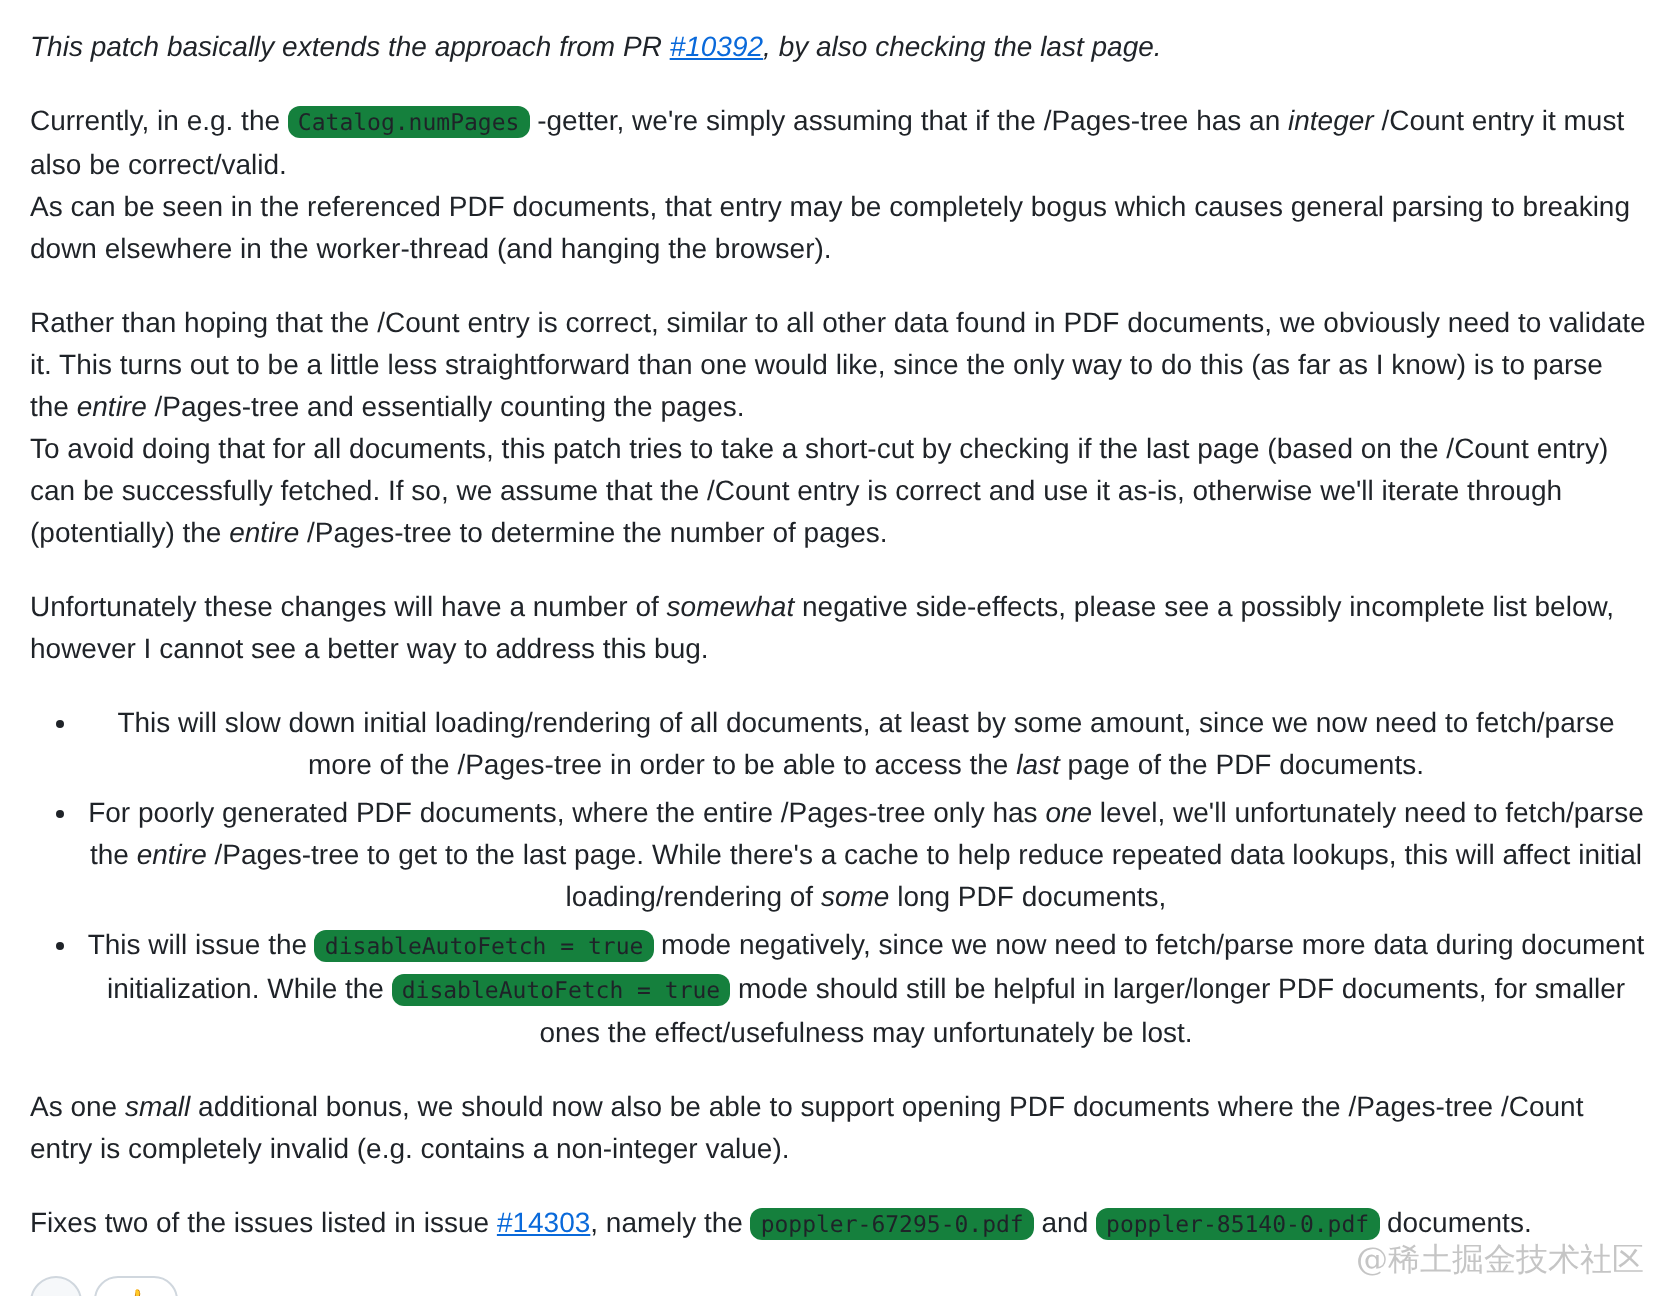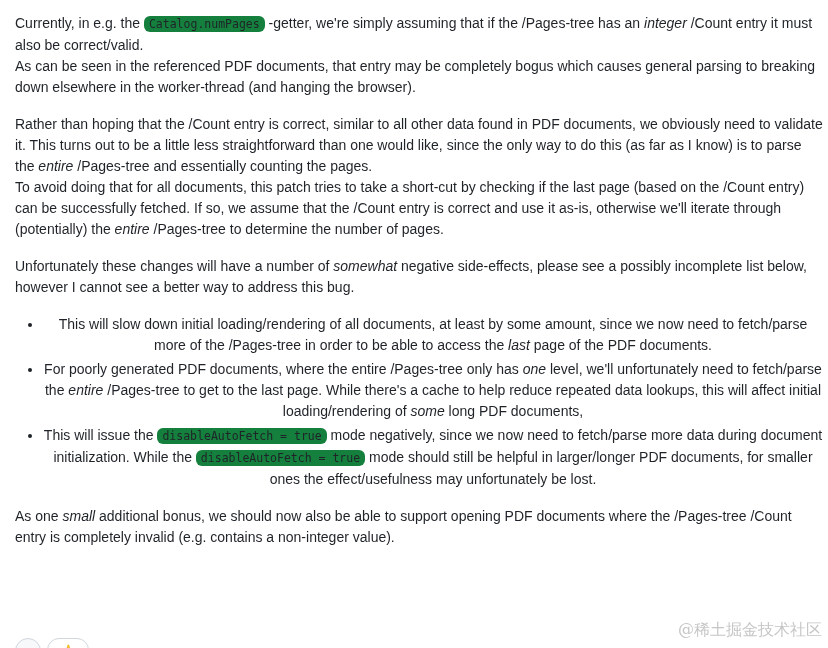--- a/index.html
+++ b/index.html
@@ -33,35 +33,37 @@
   }
   .watermark {
     position: absolute; right: 6px; top: 619px;
     font-family: "DejaVu Serif", serif; font-size: 16px; color: rgba(150,150,150,0.55);
   }
 </style>
 </head>
 <body>
 
 <div class="wrap">
+  <p><em><span>This patch basically extends the approach from PR </span><a href="#">#10392</a><span>, by also checking the last page.</span></em></p>
 
   <p><span>Currently, in e.g. the </span><code>Catalog.numPages</code><span> -getter, we're simply assuming that if the /Pages-tree has an </span><em>integer</em><span> /Count entry it must also be correct/valid.</span><br><span>As can be seen in the referenced PDF documents, that entry may be completely bogus which causes general parsing to breaking down elsewhere in the worker-thread (and hanging the browser).</span></p>
 
   <p><span>Rather than hoping that the /Count entry is correct, similar to all other data found in PDF documents, we obviously need to validate it. This turns out to be a little less straightforward than one would like, since the only way to do this (as far as I know) is to parse the </span><em>entire</em><span> /Pages-tree and essentially counting the pages.</span><br><span>To avoid doing that for all documents, this patch tries to take a short-cut by checking if the last page (based on the /Count entry) can be successfully fetched. If so, we assume that the /Count entry is correct and use it as-is, otherwise we'll iterate through (potentially) the </span><em>entire</em><span> /Pages-tree to determine the number of pages.</span></p>
 
   <p><span>Unfortunately these changes will have a number of </span><em>somewhat</em><span> negative side-effects, please see a possibly incomplete list below, however I cannot see a better way to address this bug.</span></p>
 
   <ul>
     <li><span>This will slow down initial loading/rendering of all documents, at least by some amount, since we now need to fetch/parse more of the /Pages-tree in order to be able to access the </span><em>last</em><span> page of the PDF documents.</span></li>
     <li><span>For poorly generated PDF documents, where the entire /Pages-tree only has </span><em>one</em><span> level, we'll unfortunately need to fetch/parse the </span><em>entire</em><span> /Pages-tree to get to the last page. While there's a cache to help reduce repeated data lookups, this will affect initial loading/rendering of </span><em>some</em><span> long PDF documents,</span></li>
     <li><span>This will issue the </span><code>disableAutoFetch = true</code><span> mode negatively, since we now need to fetch/parse more data during document initialization. While the </span><code>disableAutoFetch = true</code><span> mode should still be helpful in larger/longer PDF documents, for smaller ones the effect/usefulness may unfortunately be lost.</span></li>
   </ul>
 
   <p><span>As one </span><em>small</em><span> additional bonus, we should now also be able to support opening PDF documents where the /Pages-tree /Count entry is completely invalid (e.g. contains a non-integer value).</span></p>
 
+  <p><span>Fixes two of the issues listed in issue </span><a href="#">#14303</a><span>, namely the </span><code>poppler-67295-0.pdf</code><span> and </span><code>poppler-85140-0.pdf</code><span> documents.</span></p>
 </div>
 
 <div class="reactions">
   <div class="react-btn">
       <span>☺</span>
     </div>
   <div class="react-pill">
       <span>👍</span>
     </div>
 </div>

